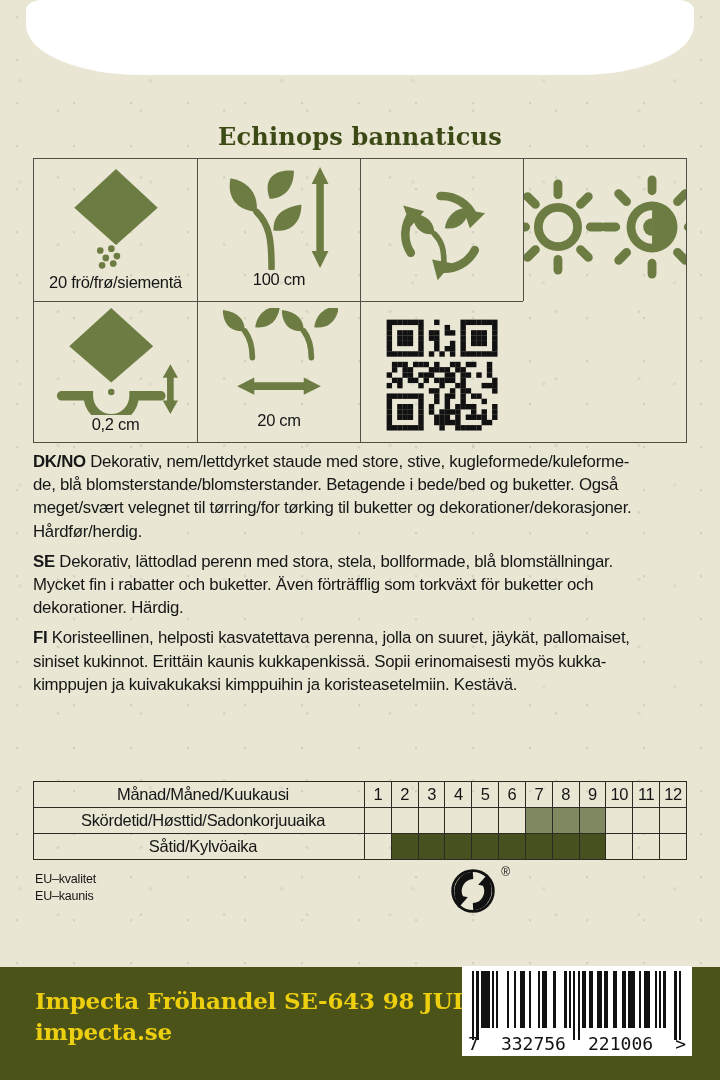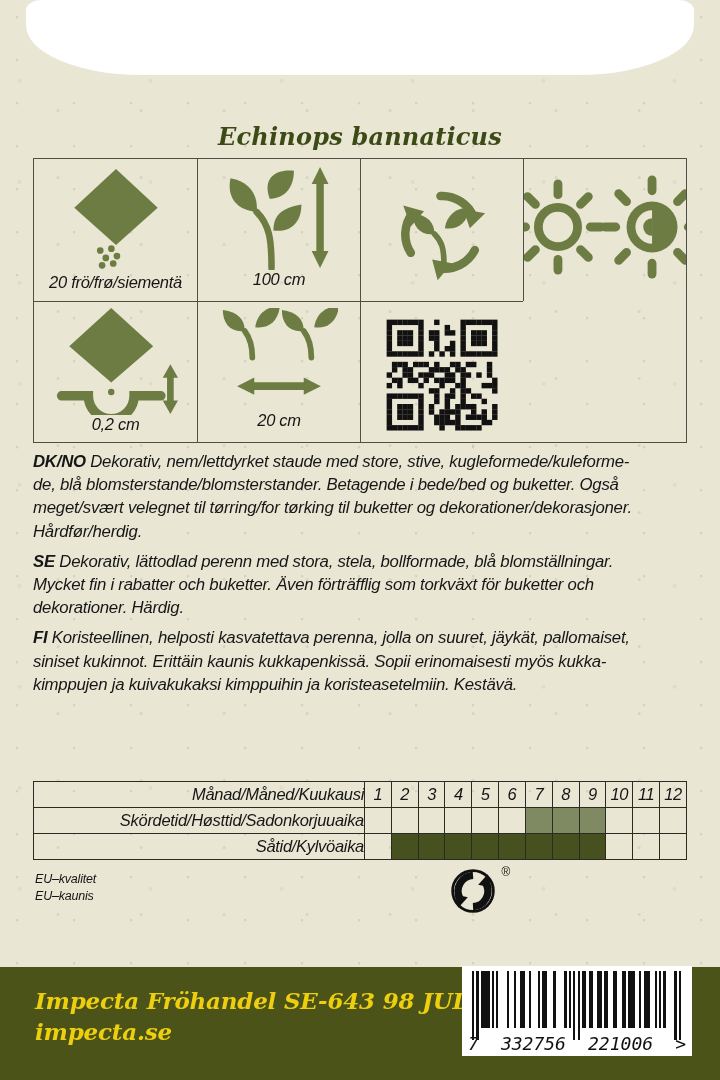--- a/index.html
+++ b/index.html
@@ -8,21 +8,21 @@
     --band:#4b5318; --yellow:#eecf10;
   }
   html,body{margin:0;padding:0;}
   body{width:720px;height:1080px;overflow:hidden;
        font-family:"Liberation Sans",sans-serif;color:var(--ink);}
   .packet{position:relative;width:720px;height:1080px;background-color:var(--paper);
     background-image:
       radial-gradient(circle at 30% 40%, rgba(80,85,70,.14) 0 1px, transparent 1.6px),
       radial-gradient(circle at 70% 65%, rgba(60,65,55,.10) 0 1px, transparent 2px),
       radial-gradient(circle at 15% 80%, rgba(90,95,85,.08) 0 1.4px, transparent 2.4px);
-    background-size:57px 43px, 83px 67px, 131px 101px;font-style:italic;}
+    background-size:57px 43px, 83px 67px, 131px 101px;}
   .hanger{position:absolute;left:26px;top:0;width:668px;height:75px;background:#fff;
     border-radius:16px 16px 115px 115px / 10px 10px 50px 50px;}
   .title{position:absolute;left:0;top:122px;width:100%;margin:0;text-align:center;
     font-family:"DejaVu Serif","Liberation Serif",serif;font-weight:bold;
     font-size:24px;color:var(--title);letter-spacing:.2px;}
   
   .grid{position:absolute;left:33px;top:158px;width:654px;height:285px;
     border:1.5px solid var(--grid-line);display:grid;
     grid-template-columns:repeat(4,1fr);grid-template-rows:1fr 1fr;box-sizing:border-box;}
   .cell{display:flex;flex-direction:column;align-items:center;box-sizing:border-box;overflow:hidden;}
@@ -36,21 +36,21 @@
   .paper-fill{fill:var(--paper);}
   
   .descs{position:absolute;left:33px;top:450px;width:662px;}
   .desc{margin:0 0 7px 0;font-size:16.8px;line-height:23.2px;letter-spacing:-.25px;}
   .desc .lang{font-weight:bold;}
   .desc .dtext{white-space:pre-line;}
   
   .cal{position:absolute;left:33px;top:781px;width:654px;border-collapse:collapse;
     table-layout:fixed;font-size:16.5px;letter-spacing:-.3px;}
   .cal td{border:1.4px solid var(--cal-line);height:25px;padding:0;text-align:center;}
-  .cal td.cal-label{text-align:right;padding-left:8px;width:322px;}
+  .cal td.cal-label{text-align:center;padding-left:8px;width:322px;}
   
   .euq{position:absolute;left:35px;top:871px;font-size:12.5px;line-height:16.5px;letter-spacing:-.2px;}
   .greendot{position:absolute;left:450px;top:868px;width:60px;height:50px;}
   .greendot .reg{position:absolute;right:0;top:-3px;font-size:12px;}
   
   .band{position:absolute;left:0;top:967px;width:720px;height:113px;background:var(--band);}
   .addr{position:absolute;left:35px;top:985px;color:var(--yellow);
     font-family:"DejaVu Serif","Liberation Serif",serif;font-weight:600;
     font-size:23px;line-height:31px;letter-spacing:-.2px;}
   .barcode-box{position:absolute;left:462px;top:966px;width:230px;height:90px;background:#fff;}

